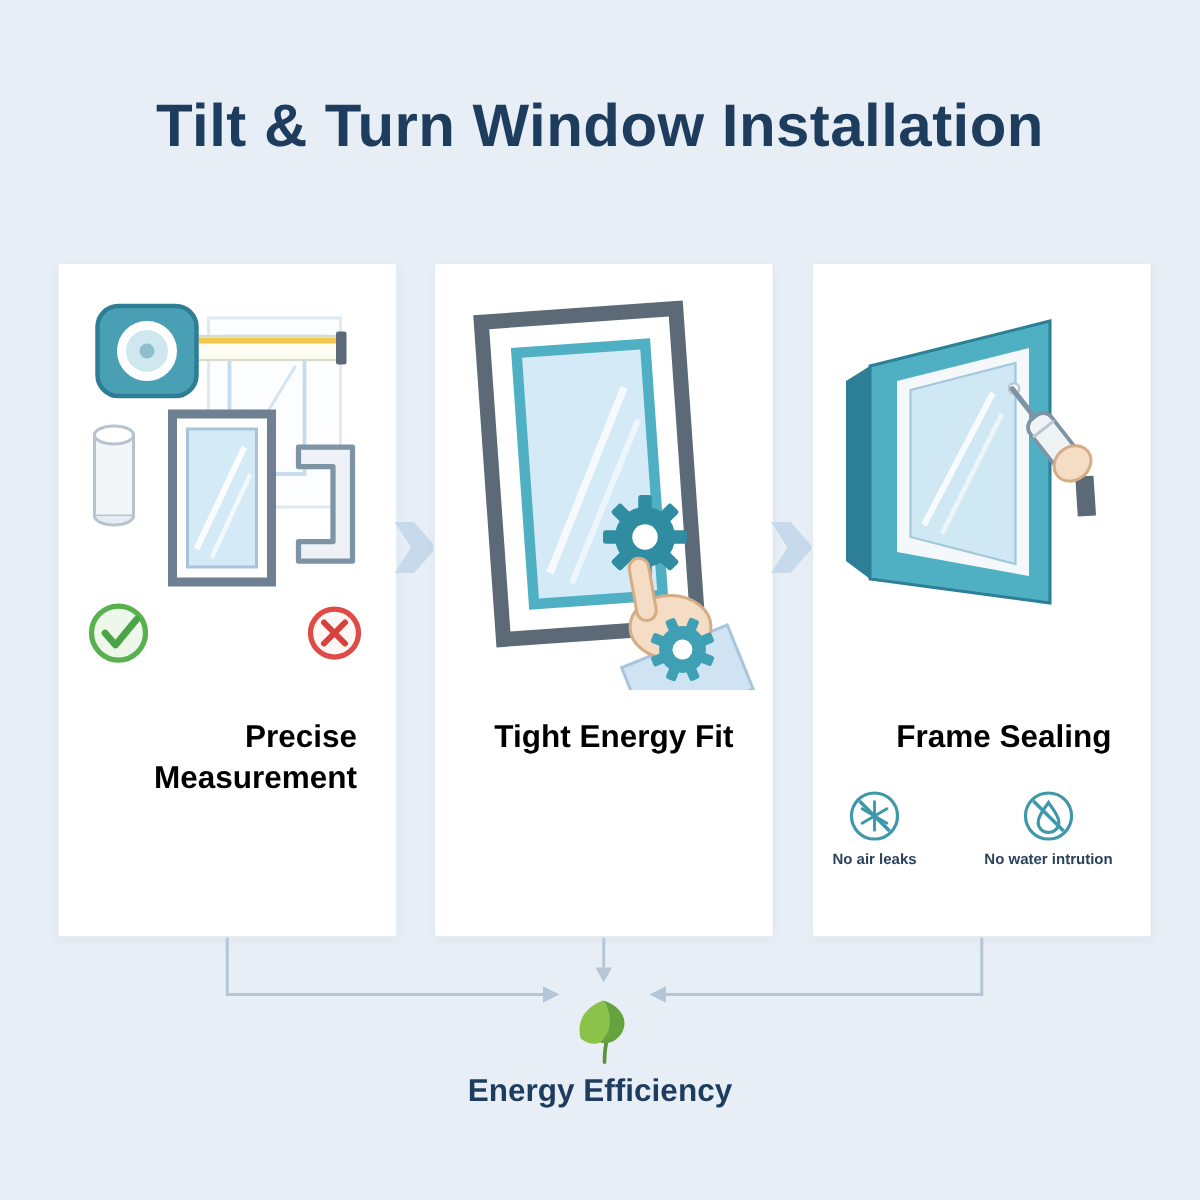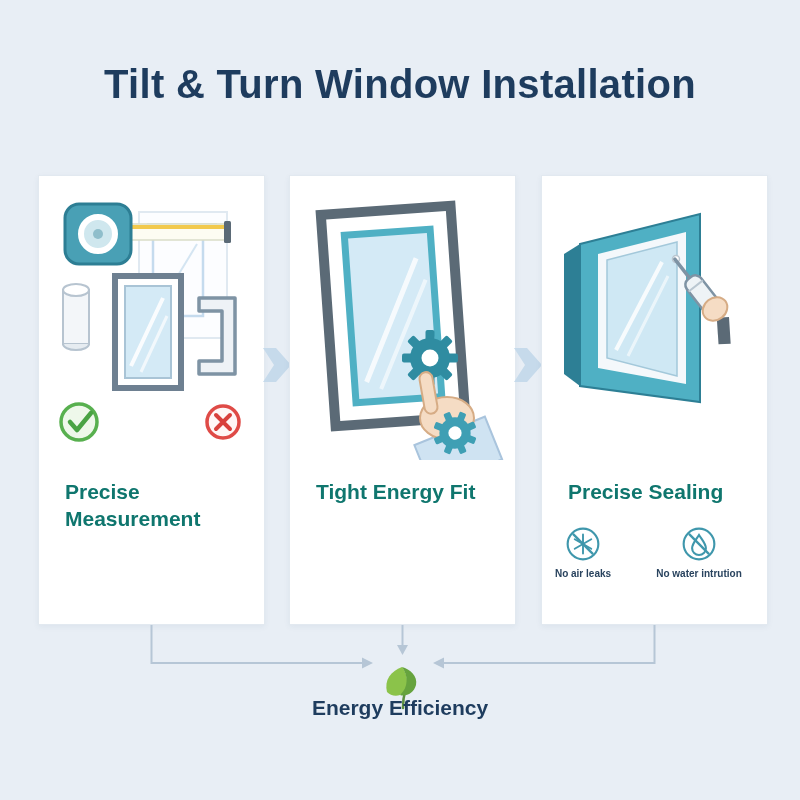--- a/index.html
+++ b/index.html
@@ -19,39 +19,39 @@
     position: absolute; top: 175px; width: 227px; height: 450px;
     background: #ffffff; border: 1px solid #e2e9f0;
     box-shadow: 0 2px 6px rgba(40,70,100,.06);
   }
   .card.c1 { left: 38px; }
   .card.c2 { left: 289px; }
   .card.c3 { left: 541px; }
   .illus { display: block; margin: 14px auto 0; }
   .card-label {
     position: absolute; top: 302px; left: 0; width: 100%;
-    text-align: left; font-size: 21px; font-weight: bold;
-    color: #0f766e; line-height: 1.3; padding: 0 26px;
+    text-align: right; font-size: 21px; font-weight: bold;
+    color: #000000; line-height: 1.3; padding: 0 26px;
   }
   .flow-arrow { position: absolute; top: 348px; width: 28px; height: 34px; }
   .flow-arrow.f1 { left: 263px; }
   .flow-arrow.f2 { left: 514px; }
   .badges {
     position: absolute; top: 350px; left: 0; width: 100%;
     display: flex; justify-content: flex-start; gap: 34px;
   }
   .badge { display: flex; flex-direction: column; align-items: center; width: 82px; }
   .badge-label {
     margin-top: 6px; font-size: 10px; font-weight: bold;
     color: #29435e; white-space: nowrap;
   }
   .connector { position: absolute; left: 0; top: 625px; }
   .leaf { position: absolute; left: 381px; top: 664px; }
   .energy-label {
-    position: absolute; top: 696px; left: 0; width: 800px;
+    position: absolute; top: 716px; left: 0; width: 800px;
     text-align: center; font-size: 21px; font-weight: bold; color: #1e3c5e;
   }
 </style>
 </head>
 <body>
 
 <div>
 
   <h1 class="title">Tilt &amp; Turn Window Installation</h1>
 
@@ -164,21 +164,21 @@
       </g>
       <circle cx="126" cy="69" r="3.5" fill="#ffffff" stroke="#b9c6d0" stroke-width="1.5"></circle>
       <g transform="translate(163,118) rotate(-38)">
         <line x1="0" y1="-36" x2="0" y2="-62" stroke="#7e93a4" stroke-width="3.5" stroke-linecap="round"></line>
         <rect x="-9" y="-38" width="18" height="48" rx="7" fill="#eef3f6" stroke="#7e93a4" stroke-width="2.5"></rect>
         <line x1="-9" y1="-28" x2="9" y2="-28" stroke="#b9c6d0" stroke-width="2"></line>
         <path d="M-3,10 l-15,22 l10,7 l15,-22 z" fill="#5b6a76"></path>
         <ellipse cx="1" cy="2" rx="13" ry="11" fill="#f5dcc4" stroke="#d6ac85" stroke-width="2"></ellipse>
       </g>
     </svg>
-    <div class="card-label">Precise Sealing</div>
+    <div class="card-label">Frame Sealing</div>
     <div class="badges">
       <div class="badge">
         <svg width="36" height="36" viewBox="0 0 34 34">
           <circle cx="17" cy="17" r="14.5" fill="none" stroke="#3f97ac" stroke-width="2"></circle>
           <g stroke="#3f97ac" stroke-width="1.8" stroke-linecap="round">
             <line x1="17" y1="8" x2="17" y2="26"></line>
             <line x1="9.2" y1="12.5" x2="24.8" y2="21.5"></line>
             <line x1="9.2" y1="21.5" x2="24.8" y2="12.5"></line>
           </g>
           <line x1="7.5" y1="7.5" x2="26.5" y2="26.5" stroke="#3f97ac" stroke-width="2.2"></line>

